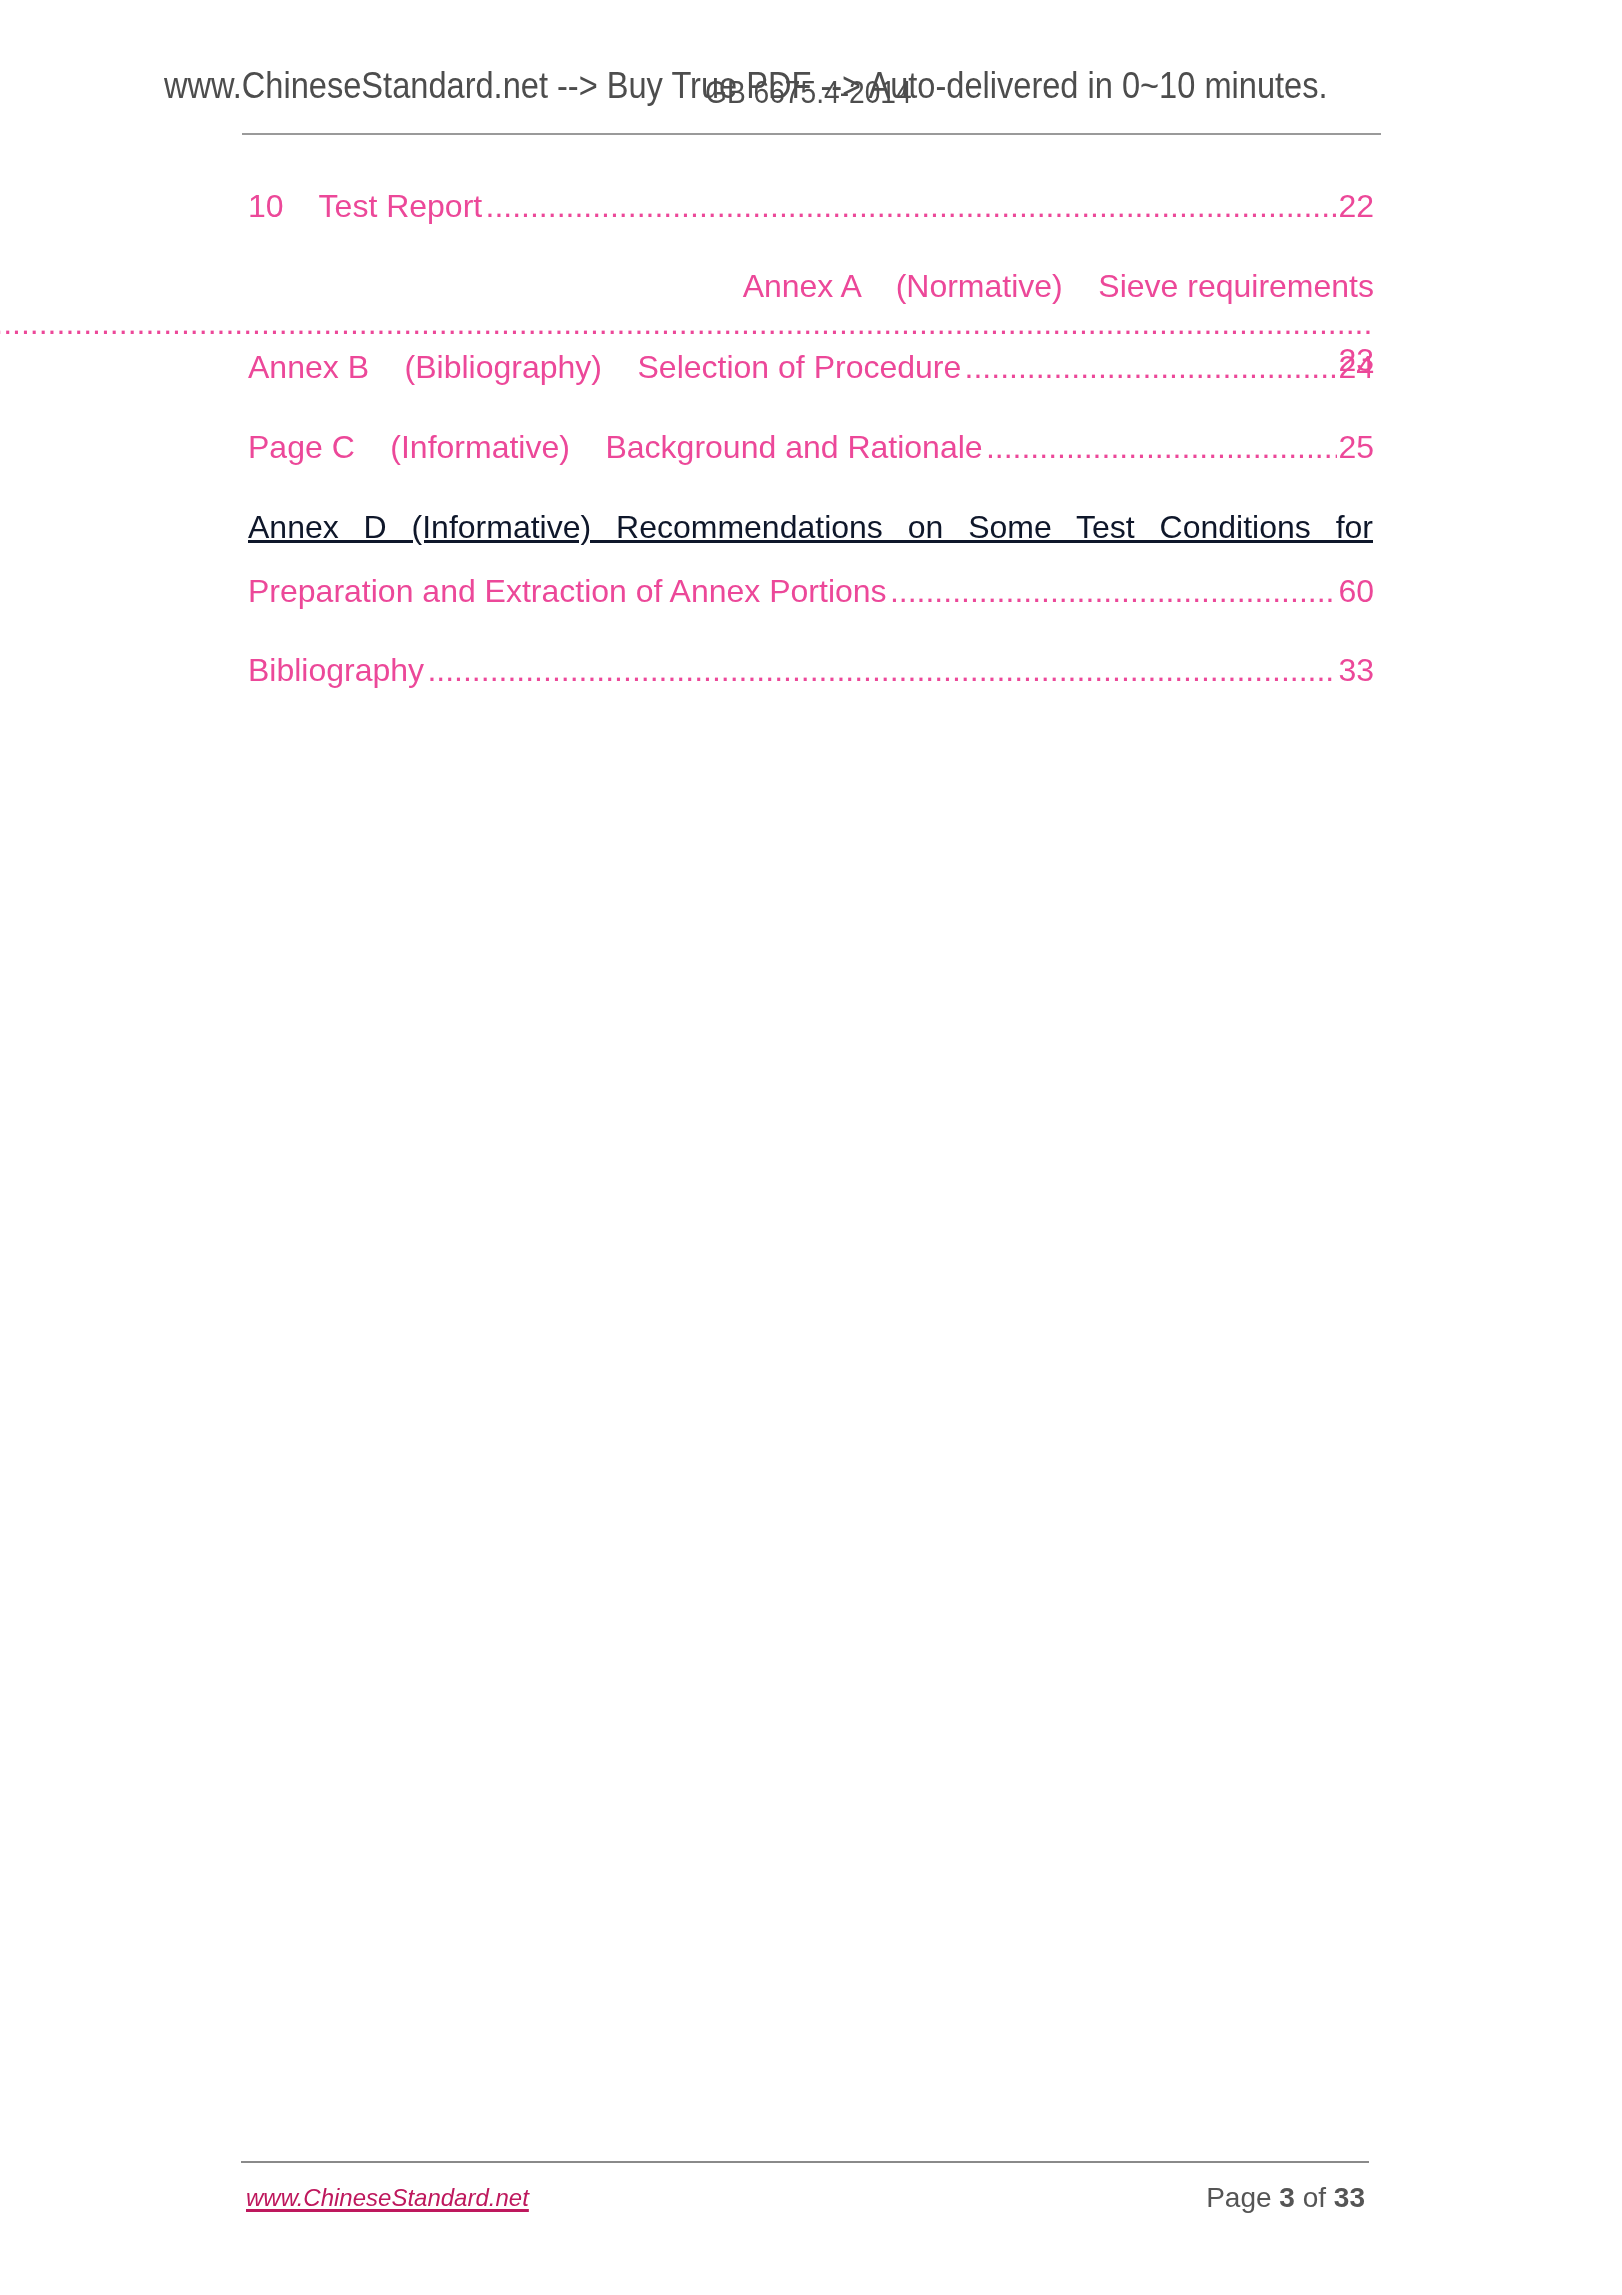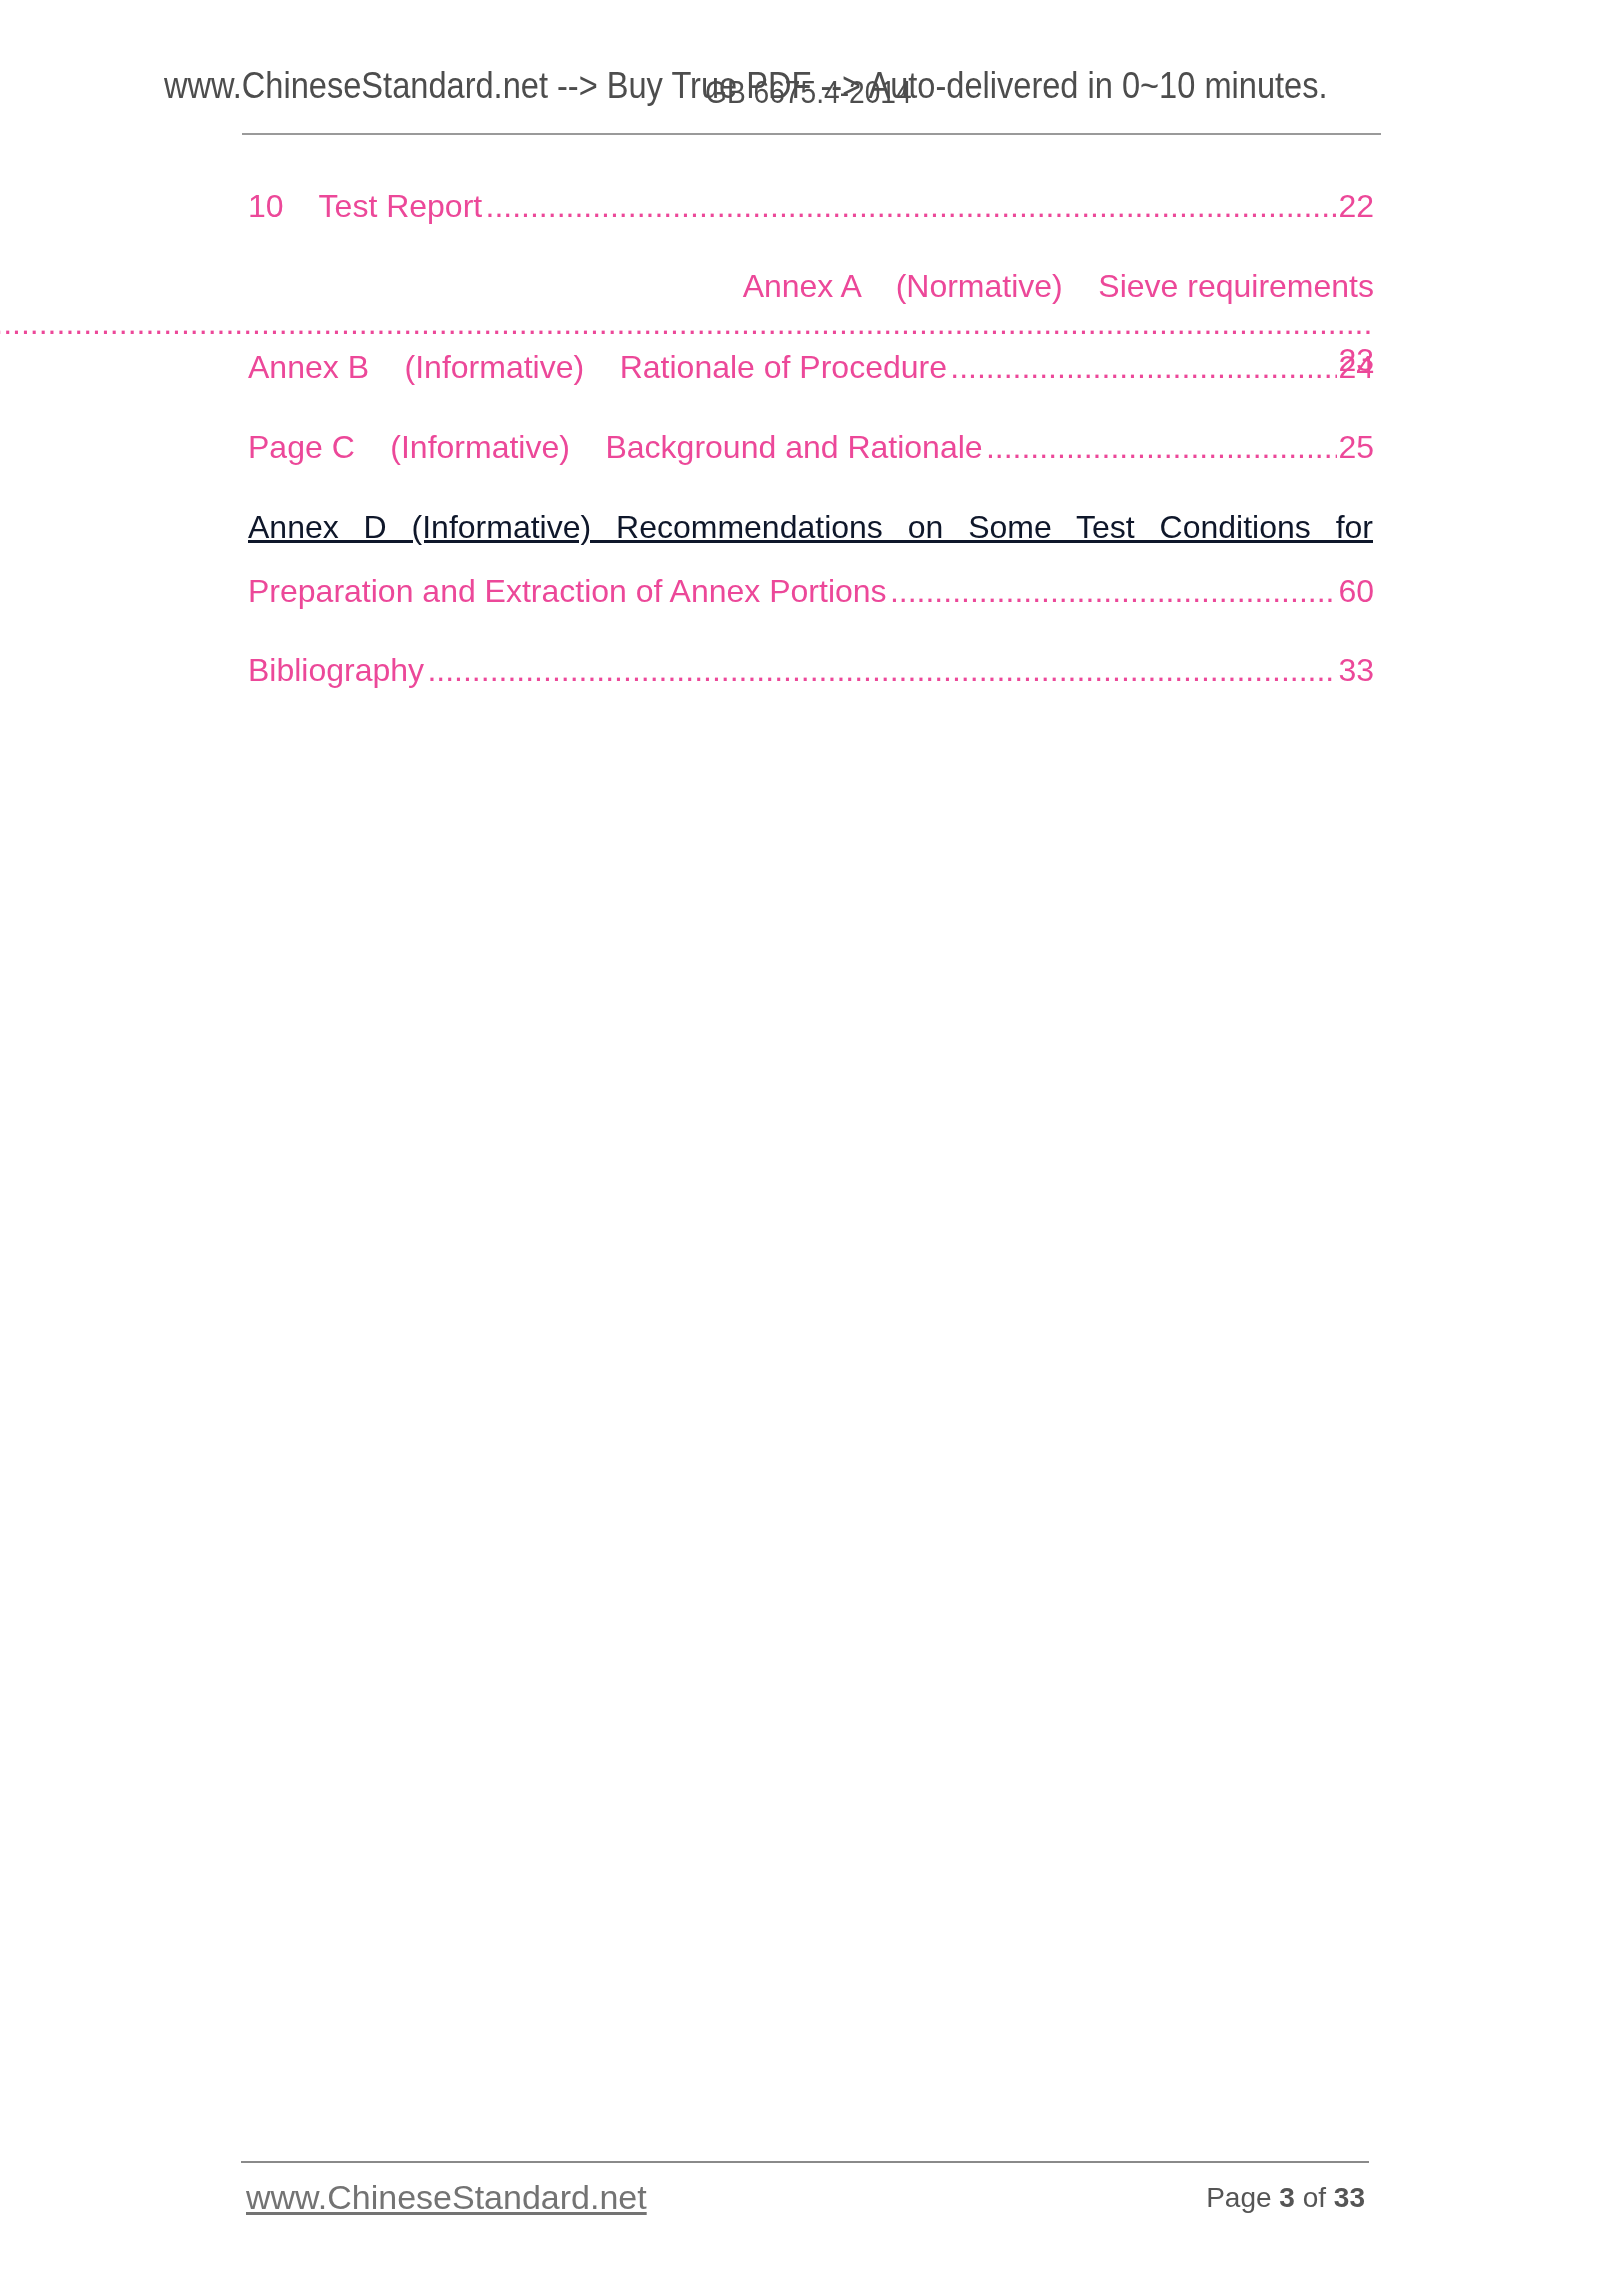--- a/index.html
+++ b/index.html
@@ -21,22 +21,22 @@
   .toc-line .lead { flex: 1 1 auto; overflow: hidden; white-space: nowrap; margin: 0 1.7px 0 3.3px;
                     letter-spacing: 0px; }
   .toc-line .lead::before { content: "............................................................................................................................................................................................................................................................"; }
   .toc-line .pg { flex: 0 0 auto; }
 
   .toc-just { left: 248px; width: 1125px; font-size: 32px; line-height: 37px; color: #0f172a;
               text-align: justify; text-align-last: justify; text-decoration: underline; }
 
   
   .ftr-rule { left: 241px; top: 2161px; width: 1128px; height: 1.7px; background: #8a8a8a; }
-  .ftr-link { left: 246px; top: 2180px; font-size: 34px; line-height: 35px; color: #737373;
-              text-decoration: underline; text-decoration-thickness: 2.5px; text-underline-offset: 3.3px; }
+  .ftr-link { left: 246px; top: 2180px; font-size: 24px; line-height: 35px; color: #be185d;
+              text-decoration: underline; text-decoration-thickness: 2.5px; text-underline-offset: 3.3px; font-style: italic; }
   .ftr-page { left: 1197px; width: 168px; top: 2180px; font-size: 28px; line-height: 35px;
               color: #555555; text-align: right; }
   .ftr-page b { font-weight: bold; }
 </style>
 </head>
 <body>
 
 <div class="abs hdr-text">www.ChineseStandard.net --&gt; Buy True PDF --&gt; Auto-delivered in 0~10 minutes.</div>
 <div class="abs hdr-std">GB 6675.4-2014</div>
 <div class="abs hdr-rule"></div>
@@ -47,21 +47,21 @@
   <span class="pg">22</span>
 </div>
 
 <div class="abs toc-line" style="top:268px;flex-direction:column;">
   <span class="t">Annex A    (Normative)    Sieve requirements</span>
   <span class="lead"></span>
   <span class="pg">23</span>
 </div>
 
 <div class="abs toc-line" style="top:349px;">
-  <span class="t">Annex B    (Informative)    Rationale of Procedure</span>
+  <span class="t">Annex B    (Bibliography)    Selection of Procedure</span>
   <span class="lead"></span>
   <span class="pg">24</span>
 </div>
 
 <div class="abs toc-line" style="top:429px;">
   <span class="t">Page C    (Informative)    Background and Rationale</span>
   <span class="lead"></span>
   <span class="pg">25</span>
 </div>
 

